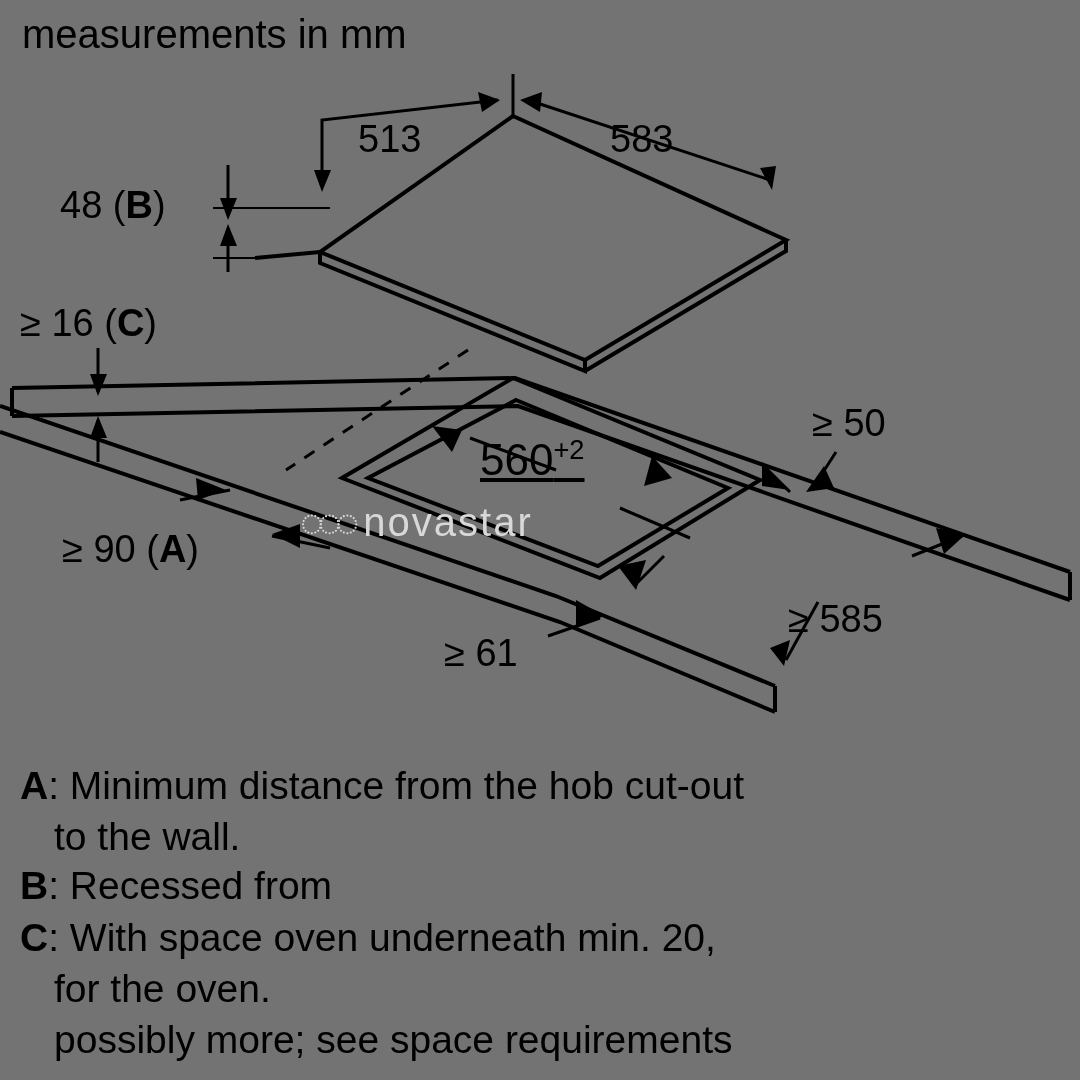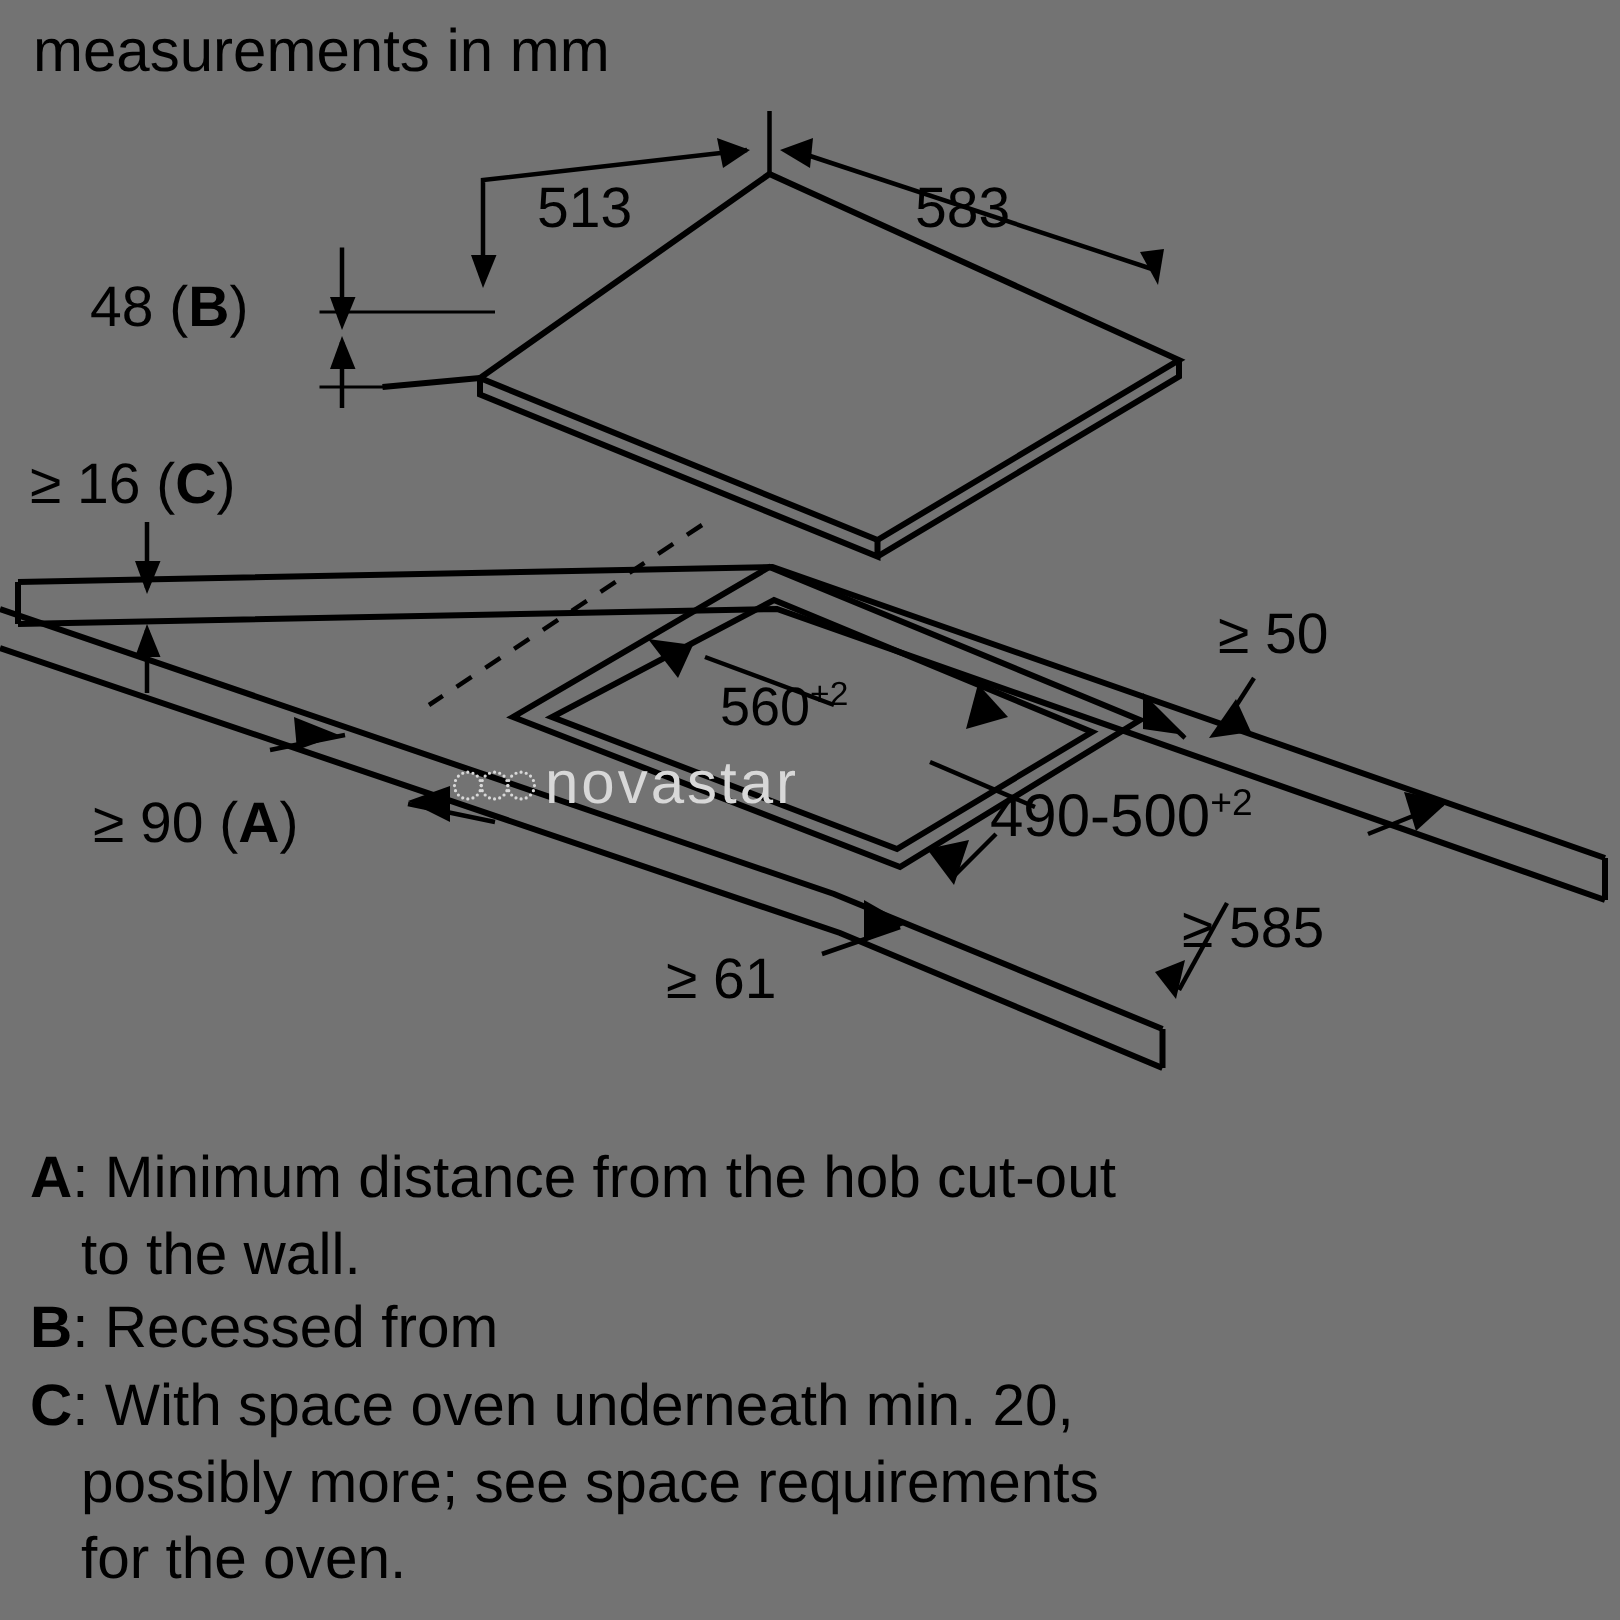--- a/index.html
+++ b/index.html
@@ -171,37 +171,36 @@
         <path d="M 786 660 L 818 602"></path>
         <path d="M 770 648 L 784 666 L 790 640" fill="#000" stroke="none"></path>
       </g>
     </g>
   </svg>
 
   <div class="lbl" style="left:358px; top:120px;">513</div>
   <div class="lbl" style="left:610px; top:120px;">583</div>
   <div class="lbl" style="left:60px; top:186px;">48 (<span class="b">B</span>)</div>
   <div class="lbl" style="left:20px; top:304px;">≥ 16 (<span class="b">C</span>)</div>
-  <div class="lbl" style="left:480px; top:452px; font-size:36px;">560<sup>+2</sup></div>
-  <div class="lbl" style="left:660px; top:524px; font-size:40px;">490-500<sup>+2</sup></div>
+  <div class="lbl" style="left:480px; top:436px; font-size:44px;text-decoration:underline;">560<sup>+2</sup></div>
   <div class="lbl" style="left:812px; top:404px;">≥ 50</div>
   <div class="lbl" style="left:62px; top:530px;">≥ 90 (<span class="b">A</span>)</div>
   <div class="lbl" style="left:444px; top:634px;">≥ 61</div>
   <div class="lbl" style="left:788px; top:600px;">≥ 585</div>
 
   <div id="watermark"><span class="wm-logo">◌◌◌</span><span>novastar</span></div>
 
   <div class="legend" id="legend-a">
     <span class="key">A</span><span>: Minimum distance from the hob cut-out</span>
     <span class="indent">to the wall.</span>
   </div>
 
   <div class="legend" id="legend-b">
     <span class="key">B</span><span>: Recessed from</span>
   </div>
 
   <div class="legend" id="legend-c">
     <span class="key">C</span><span>: With space oven underneath min. 20,</span>
+    <span class="indent">for the oven.</span>
     <span class="indent">possibly more; see space requirements</span>
-    <span class="indent">for the oven.</span>
   </div>
 
 </div>
 
 </body></html>

